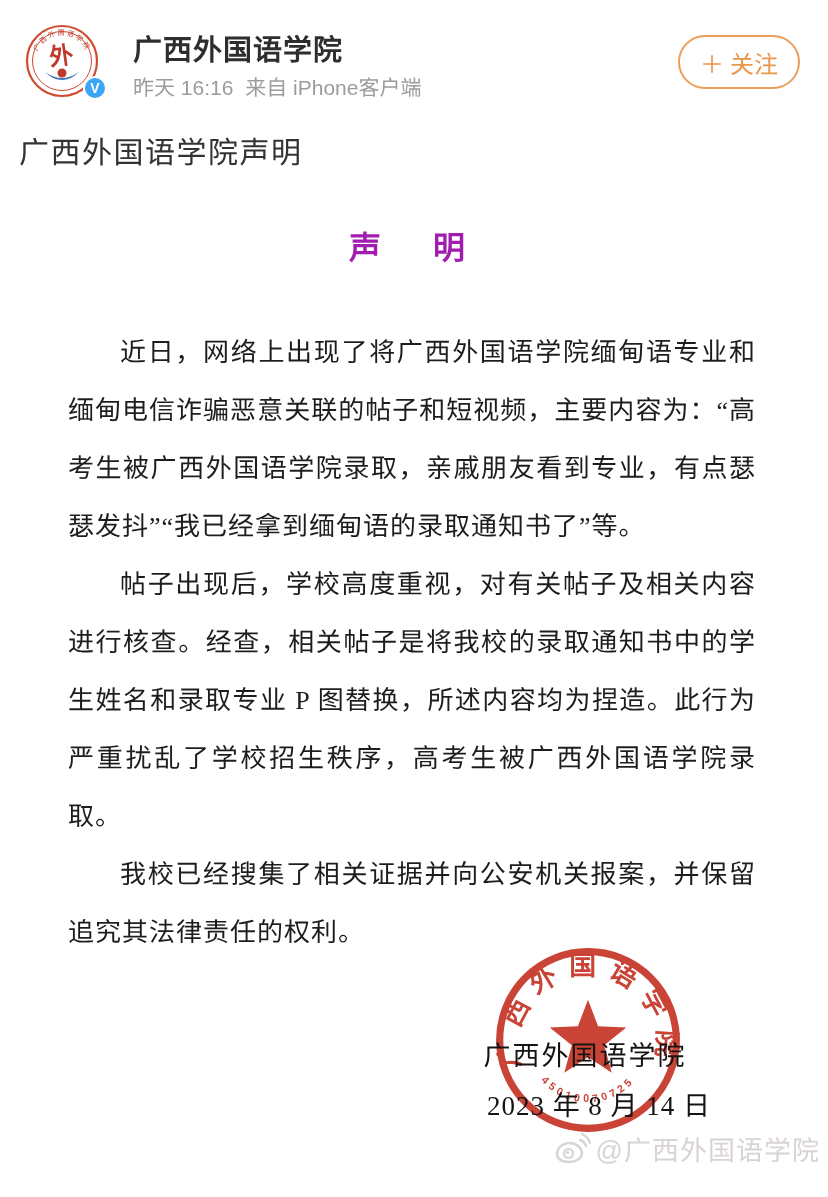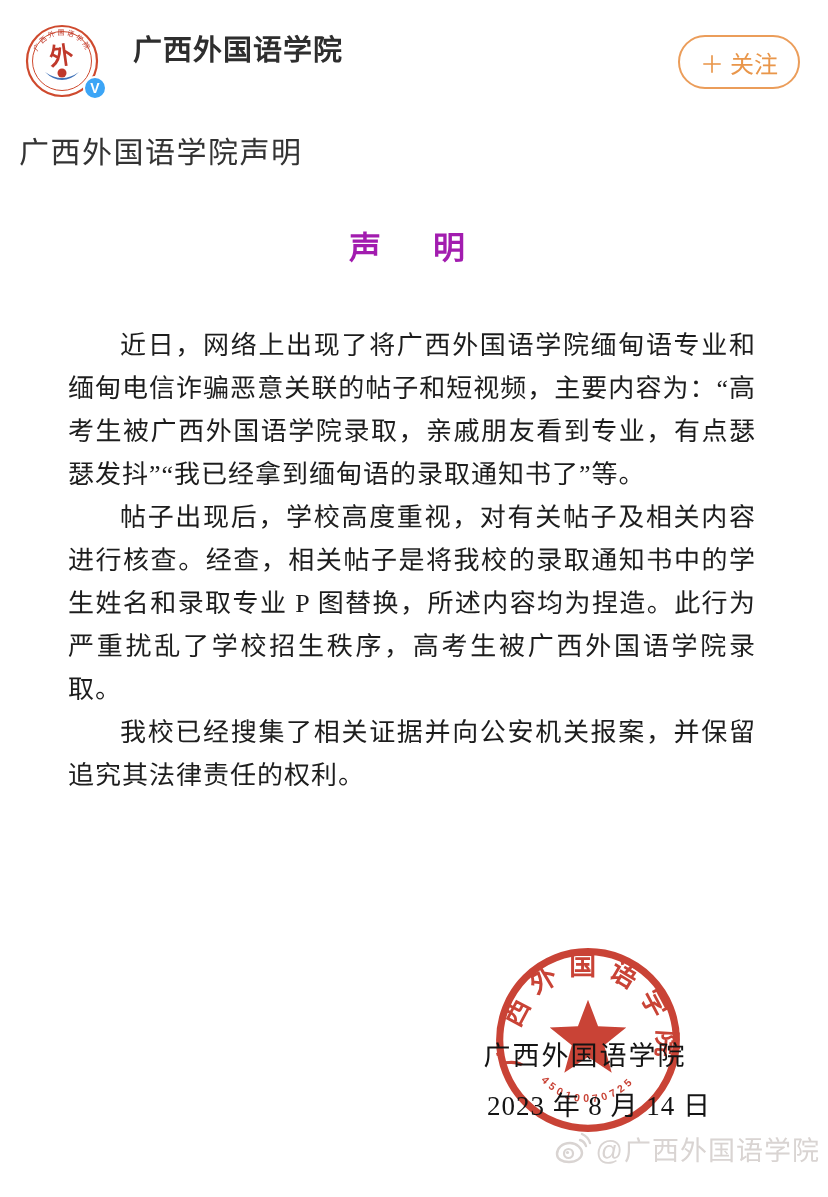--- a/index.html
+++ b/index.html
@@ -37,21 +37,21 @@
 
   
   .doc {
     position:absolute; left:68px; top:222px; width:688px;
     font-family:"Liberation Serif","DejaVu Serif",serif; color:#1d1d1d;
   }
   .doc-title {
     text-align:center; font-size:32px; font-weight:700; letter-spacing:10px;
     color:#a21caf;
   }
-  .doc-body { margin-top:56px; font-size:26px; line-height:43px; text-align:justify; text-justify:inter-ideograph; letter-spacing:1px; }
+  .doc-body { margin-top:56px; font-size:26px; line-height:58px; text-align:justify; text-justify:inter-ideograph; letter-spacing:1px; }
   .doc-body p { text-indent:2em; }
   .doc-body p.last { margin-top:10px; }
 
   .seal { position:absolute; left:492px; top:944px; width:192px; height:192px; z-index:1; opacity:.93; }
   .sign-line {
     position:absolute; left:465px; top:1034px; width:240px; text-align:center; z-index:2;
     font-family:"Liberation Serif","DejaVu Serif",serif; font-size:27px; color:#141414; letter-spacing:2px;
   }
   .date-line {
     position:absolute; left:469px; top:1084px; width:260px; text-align:center; z-index:2;
@@ -81,20 +81,24 @@
       </text>
       <text x="37" y="40" text-anchor="middle" font-size="24" font-weight="bold" fill="#c0392b" font-family="'Liberation Serif',serif" transform="rotate(-8 37 37)">外</text>
       <path d="M 20,48 Q 37,60 54,48 Q 46,56 37,56 Q 28,56 20,48 Z" fill="#3f72b8"></path>
       <circle cx="37" cy="49" r="4.5" fill="#c0392b"></circle>
     </svg>
     <div class="v-badge">V</div>
   </div>
 
   <div class="user-name">广西外国语学院</div>
 
+  <div class="post-meta">
+    <span>昨天 16:16</span>
+    <span class="src">来自 iPhone客户端</span>
+  </div>
 
   <div class="follow-btn">
     <span>＋</span>
     <span>关注</span>
   </div>
 
   <div class="post-title">广西外国语学院声明</div>
 
   <div class="doc">
     <div class="doc-title">声　明</div>

